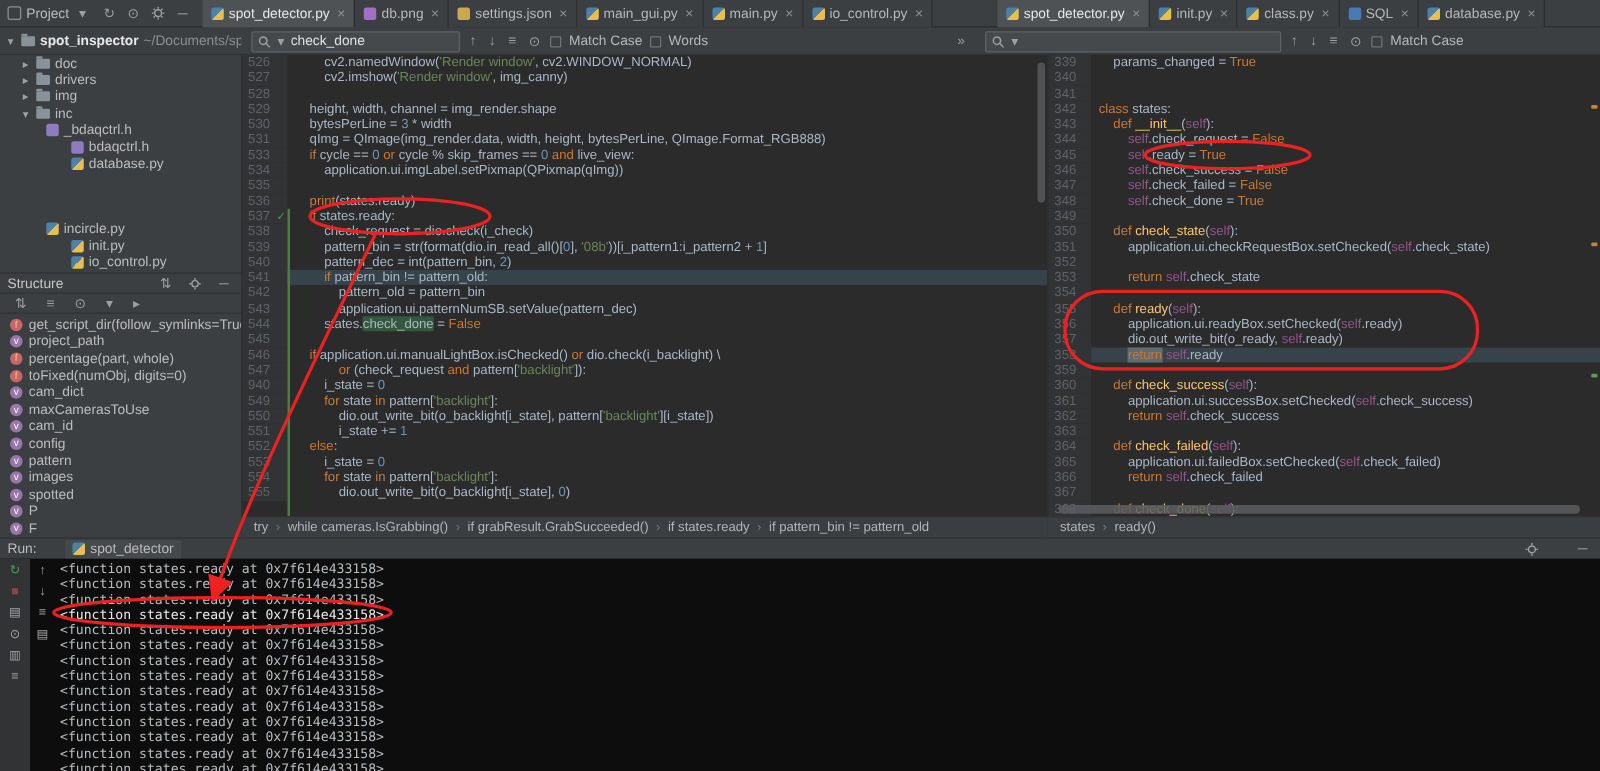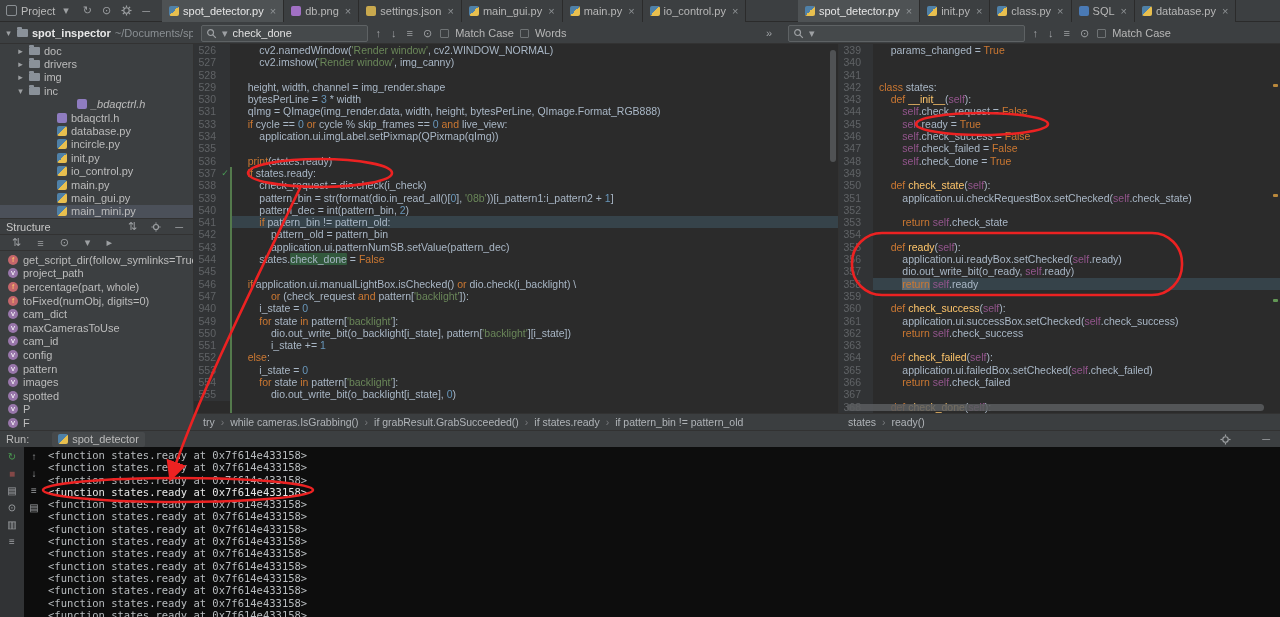--- a/index.html
+++ b/index.html
@@ -276,36 +276,36 @@
       <div class="trow" style="padding-left: 16px;">
         <span class="chev">▸</span>
         <span class="t-folder"></span>
         <span class="tlabel">img</span>
       </div>
       <div class="trow" style="padding-left: 16px;">
         <span class="chev">▾</span>
         <span class="t-folder"></span>
         <span class="tlabel">inc</span>
       </div>
-      <div class="trow" style="padding-left: 64px; font-style: italic;">
+      <div class="trow" style="padding-left: 24px;">
         <span class="chev"></span>
         <span class="t-h"></span>
         <span class="tlabel">_bdaqctrl.h</span>
       </div>
       <div class="trow" style="padding-left: 44px;">
         <span class="chev"></span>
         <span class="t-h"></span>
         <span class="tlabel">bdaqctrl.h</span>
       </div>
       <div class="trow" style="padding-left: 44px;">
         <span class="chev"></span>
         <span class="t-py"></span>
         <span class="tlabel">database.py</span>
       </div>
-      <div class="trow" style="padding-left: 44px;">
+      <div class="trow" style="padding-left: 24px; margin-top: 39px;">
         <span class="chev"></span>
         <span class="t-py"></span>
         <span class="tlabel">incircle.py</span>
       </div>
       <div class="trow" style="padding-left: 44px;">
         <span class="chev"></span>
         <span class="t-py"></span>
         <span class="tlabel">init.py</span>
       </div>
       <div class="trow" style="padding-left: 44px;">

